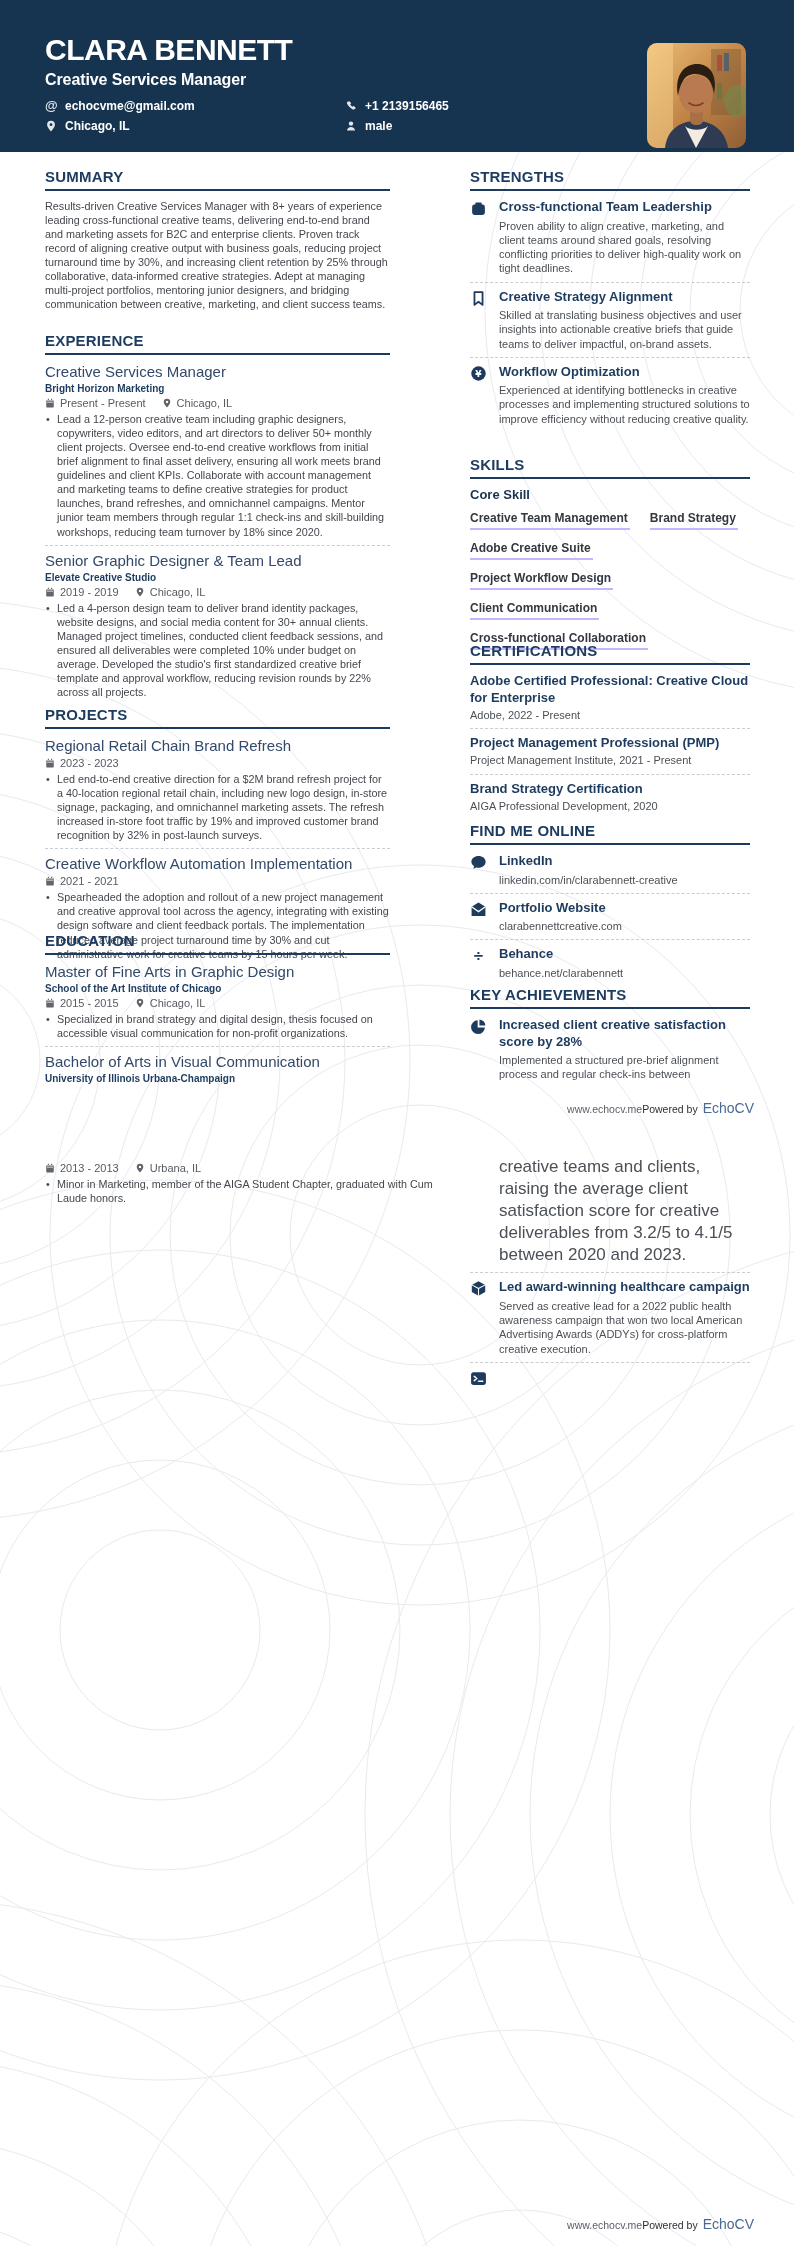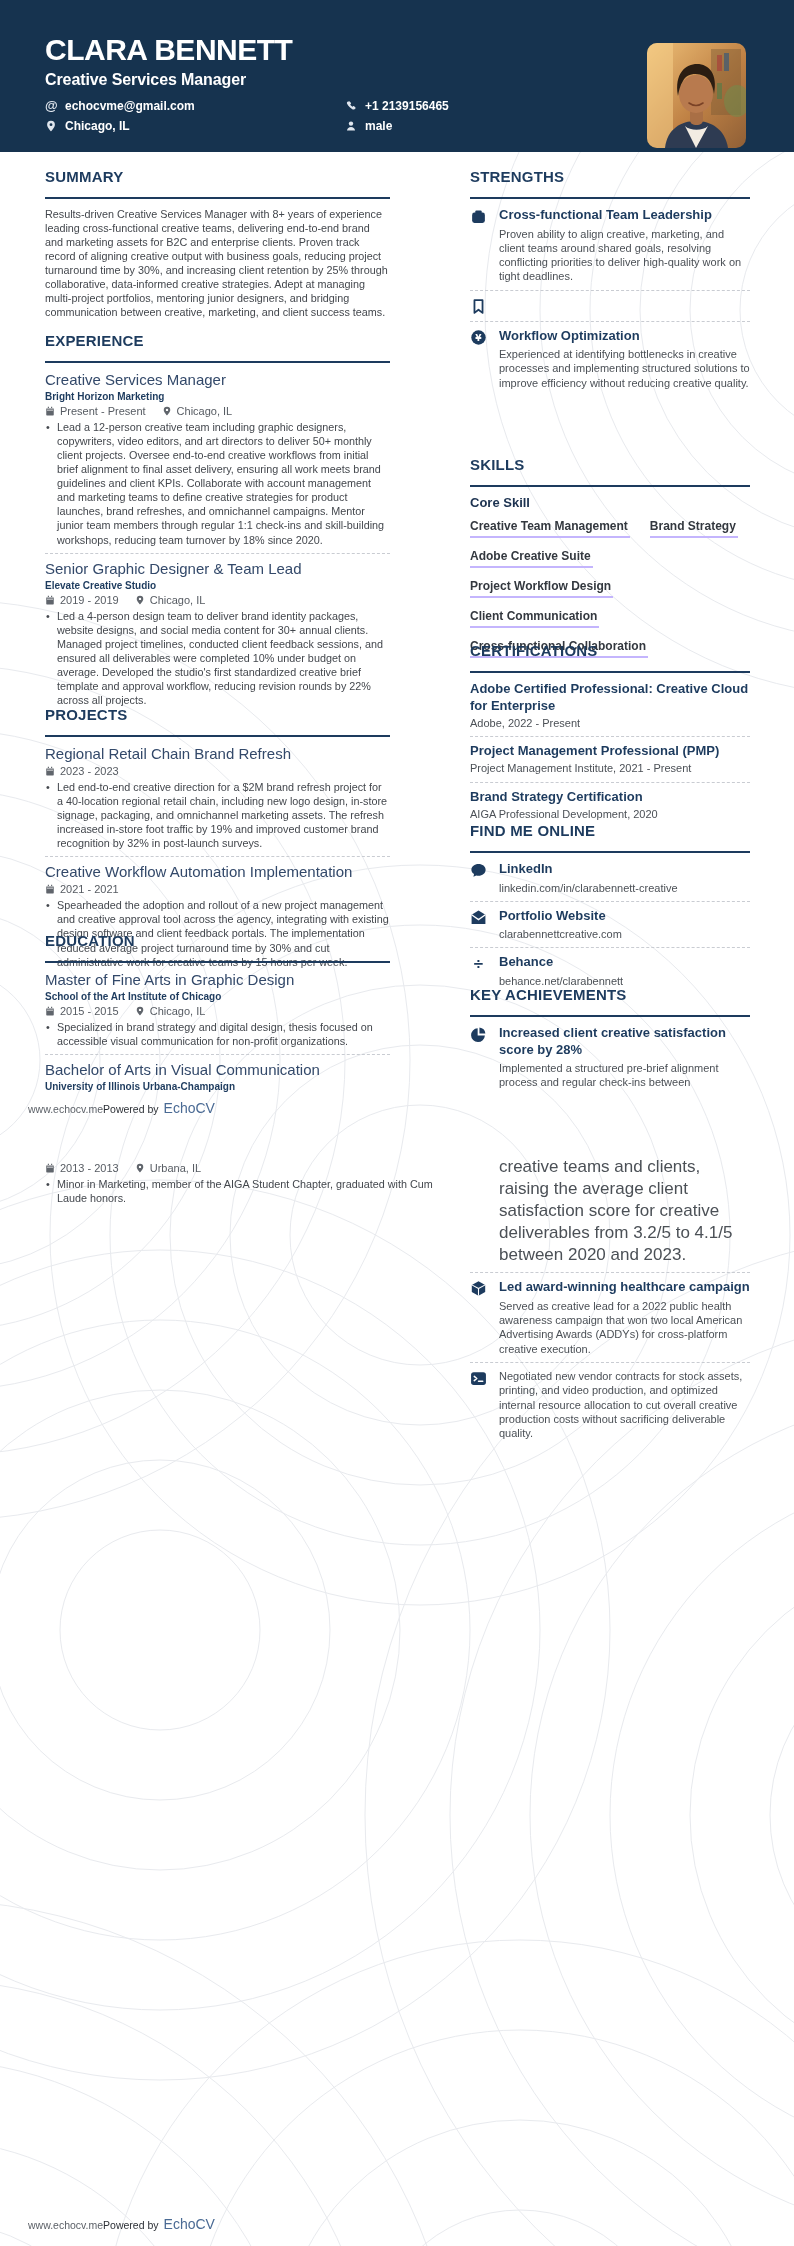--- a/index.html
+++ b/index.html
@@ -15,21 +15,21 @@
   .contact{display:grid;grid-template-columns:300px auto;row-gap:6px;font-size:12px;font-weight:600}
   .c-item{display:flex;align-items:center;gap:8px}
   .hicon{width:12px;height:12px;flex:0 0 auto;color:#dfe6ee}
   .at{font-size:13px;font-weight:700;color:#dfe6ee;line-height:1;width:12px;text-align:center}
   .photo{position:absolute;top:43px;right:48px;width:99px;height:105px;border-radius:10px;overflow:hidden}
   .photo svg{display:block}
 
   
   .sec{position:absolute;z-index:1}
   .sec-title{font-size:15px;font-weight:800;color:#1d3b5e;letter-spacing:.2px;line-height:1.15;
-             border-bottom:2.5px solid #1d3b5e;padding-bottom:12px;margin:0 0 8px}
+             border-bottom:2.5px solid #1d3b5e;padding-bottom:4px;margin:0 0 8px}
   .dashed{border:none;border-top:1px dashed #c9ccd2;margin:6px 0}
 
   
   #sec-summary{top:168px;left:45px;width:345px}
   #sec-experience{top:332px;left:45px;width:345px}
   #sec-projects{top:706px;left:45px;width:345px}
   #sec-education{top:932px;left:45px;width:345px}
   .para{font-size:10.8px;line-height:1.3;color:#43474d;margin:0}
   .job-title{font-size:15px;font-weight:500;color:#33496a;line-height:1.2;margin:0 0 2px}
   .company{font-size:10px;font-weight:700;color:#1d3b5e;margin:0 0 3px}
@@ -57,21 +57,21 @@
   .cert .rtitle{margin-bottom:2px}
   .divide-glyph{font-size:17px;font-weight:700;color:#1d3b5e;line-height:1;text-align:center}
 
   
   #p2-left{top:1162px;left:45px;width:400px}
   #p2-right{top:1156px;left:470px;width:280px}
   .cont{margin:0 0 0 29px;font-size:17px;line-height:1.3;color:#4b5056}
 
   
   .page-footer{position:absolute;left:0;width:794px;box-sizing:border-box;display:flex;
-               justify-content:flex-start;align-items:baseline;padding:0 40px 0 28px;z-index:1}
+               justify-content:flex-end;align-items:baseline;padding:0 40px 0 28px;z-index:1}
   #footer-1{top:1100px}
   #footer-2{top:2216px}
   .f-site{font-size:10.5px;color:#5a5f66}
   .f-right{display:flex;align-items:baseline;gap:5px}
   .f-pb{font-size:10.5px;color:#2c3036}
   .f-brand{font-size:14px;font-weight:500;color:#4a6a94}
 </style>
 </head>
 <body>
 
@@ -310,20 +310,24 @@
         <p class="rdesc">Proven ability to align creative, marketing, and client teams around shared goals, resolving conflicting priorities to deliver high-quality work on tight deadlines.</p>
       </div>
     </div>
     <hr class="dashed">
     <div class="ritem">
       <span class="ricon">
         <svg viewBox="0 0 16 16">
             <path d="M4.2 2h7.6v12l-3.8-2.9L4.2 14z" fill="none" stroke="#1d3b5e" stroke-width="1.7" stroke-linejoin="round"></path>
           </svg>
       </span>
+      <div>
+        <h3 class="rtitle">Creative Strategy Alignment</h3>
+        <p class="rdesc">Skilled at translating business objectives and user insights into actionable creative briefs that guide teams to deliver impactful, on-brand assets.</p>
+      </div>
     </div>
     <hr class="dashed">
     <div class="ritem">
       <span class="ricon">
         <svg viewBox="0 0 16 16">
             <circle cx="8" cy="8" r="6.8" fill="#1d3b5e"></circle>
             <text x="8" y="11" text-anchor="middle" font-size="8.5" font-family="DejaVu Sans" font-weight="bold" fill="#fff">¥</text>
           </svg>
       </span>
       <div>
@@ -463,21 +467,20 @@
     <hr class="dashed">
     <div class="ritem">
       <span class="ricon">
         <svg viewBox="0 0 16 16">
             <rect x="1" y="2" width="14" height="12" rx="2.5" fill="#1d3b5e"></rect>
             <path d="M4 6l2.4 2L4 10" stroke="#fff" stroke-width="1.4" fill="none" stroke-linecap="round" stroke-linejoin="round"></path>
             <path d="M8 10.5h4" stroke="#fff" stroke-width="1.4" stroke-linecap="round"></path>
           </svg>
       </span>
       <div>
-        <p class="rdesc">Negotiated new vendor contracts for stock assets, printing, and video production, and optimized internal resource allocation to cut overall creative production costs without sacrificing deliverable quality.</p>
       </div>
     </div>
   </div>
 
   <footer class="page-footer" id="footer-2">
     <span class="f-site">www.echocv.me</span>
     <span class="f-right">
       <span class="f-pb">Powered by</span>
       <span class="f-brand">EchoCV</span>
     </span>

